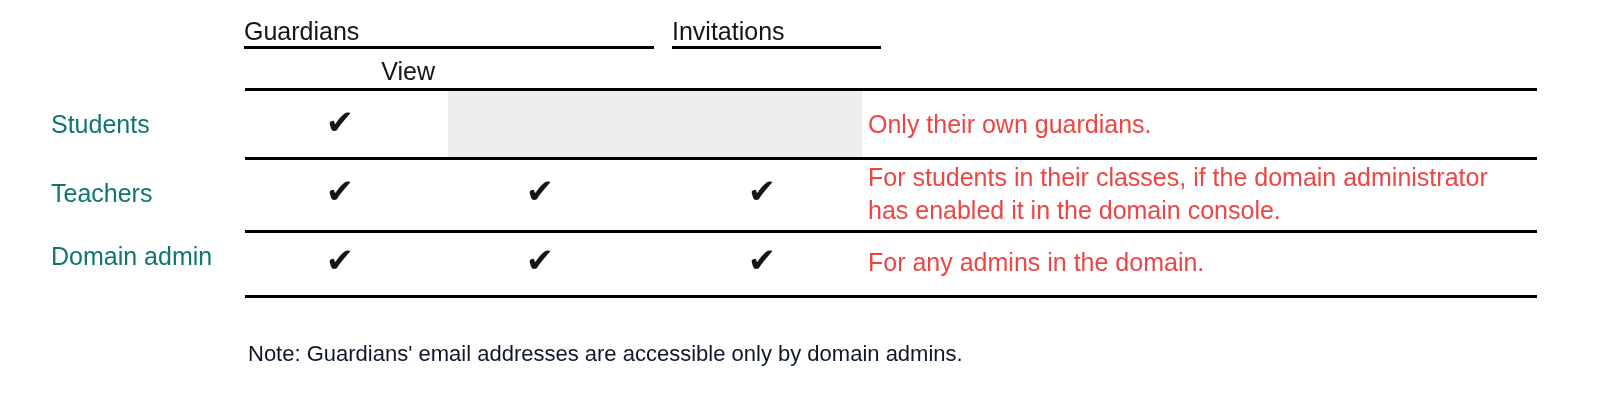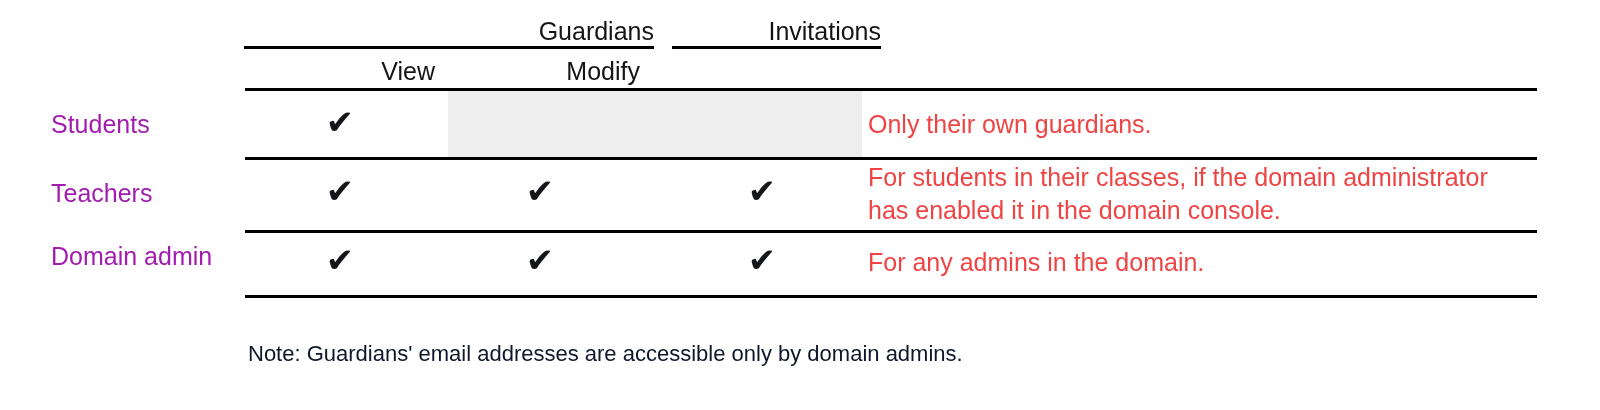--- a/index.html
+++ b/index.html
@@ -20,21 +20,21 @@
     height: 410px;
     overflow: hidden;
     background: #ffffff;
   }
 
   
   .group-label {
     position: absolute;
     font-size: 25px;
     line-height: 30px;
-    text-align: right;
+    text-align: left;
     color: #151515;
     white-space: nowrap;
   }
   #group-guardians { left: 244px; top: 16px; width: 410px; }
   #group-invitations { left: 672px; top: 16px; width: 209px; }
 
   .group-rule {
     position: absolute;
     top: 46px;
     height: 0;
@@ -79,21 +79,21 @@
     height: 66px;
     background: #eeeeee;
   }
 
   
   .row-label {
     position: absolute;
     left: 51px;
     font-size: 25px;
     line-height: 30px;
-    color: #a21caf;
+    color: #0f766e;
     white-space: nowrap;
   }
   #label-students { top: 109px; }
   #label-teachers { top: 178px; }
   #label-domain-admin { top: 241px; }
 
   
   .check {
     position: absolute;
     width: 60px;
@@ -140,21 +140,20 @@
 
 <div class="page">
 
   <div class="group-label" id="group-guardians">Guardians</div>
   <div class="group-label" id="group-invitations">Invitations</div>
 
   <div class="group-rule" id="rule-guardians"></div>
   <div class="group-rule" id="rule-invitations"></div>
 
   <div class="sub-label" id="sub-view">View</div>
-  <div class="sub-label" id="sub-modify">Modify</div>
 
   <div id="shade-students-modify"></div>
 
   <div class="table-rule" id="rule-top"></div>
   <div class="table-rule" id="rule-r1"></div>
   <div class="table-rule" id="rule-r2"></div>
   <div class="table-rule" id="rule-bottom"></div>
 
   <div class="row-label" id="label-students">Students</div>
   <div class="row-label" id="label-teachers">Teachers</div>

